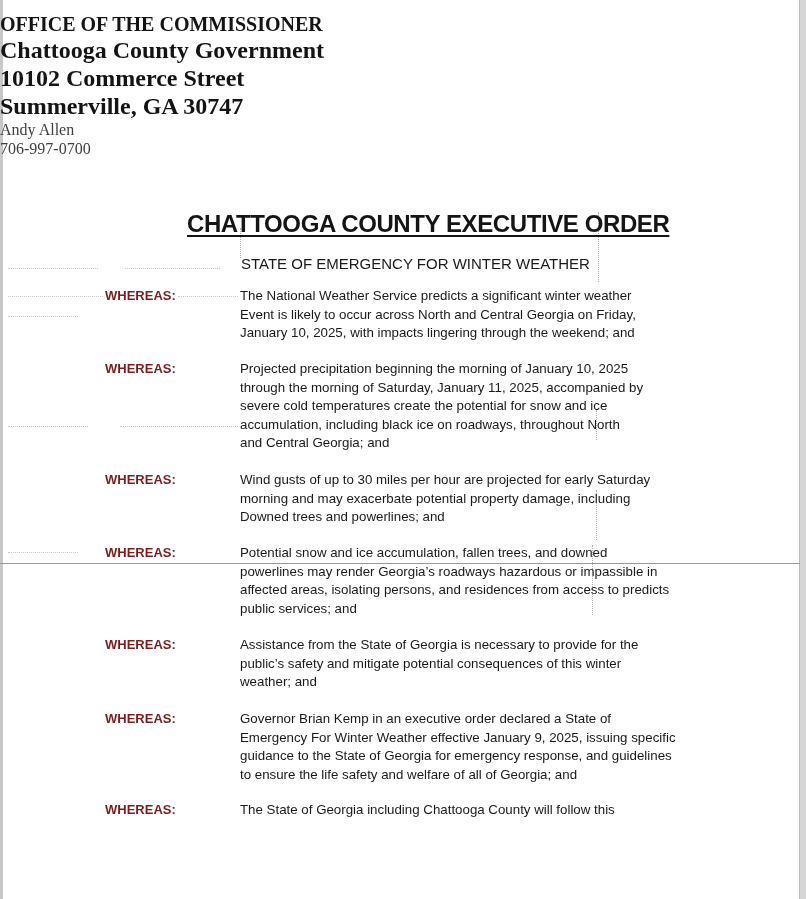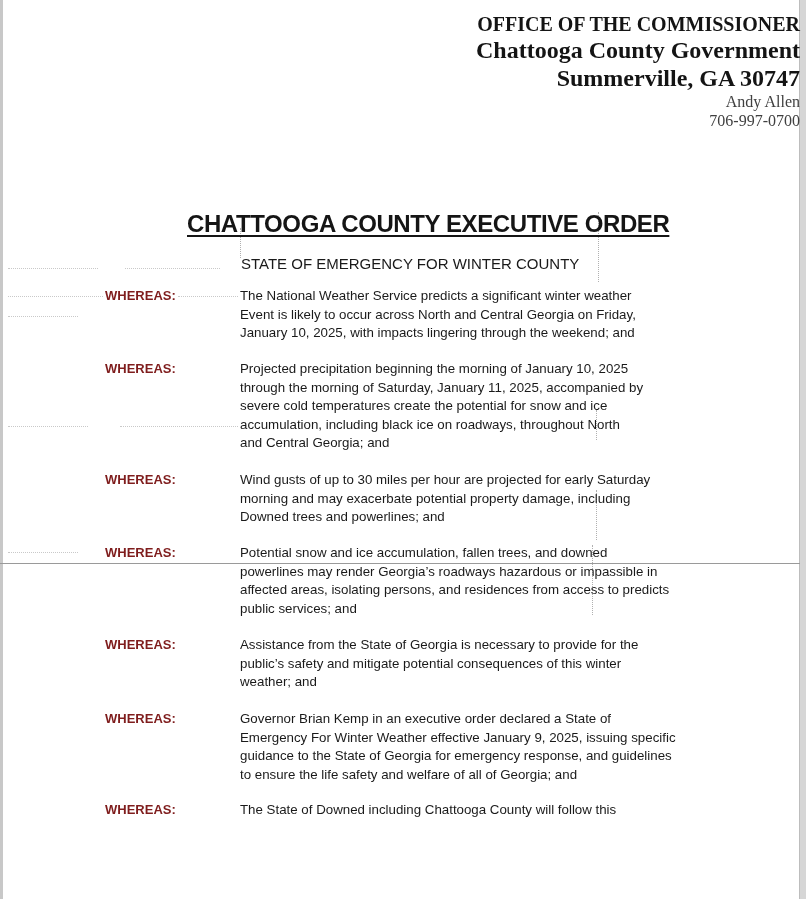--- a/index.html
+++ b/index.html
@@ -30,21 +30,21 @@
     .scan-line {
       position: absolute;
       left: 0; top: 563px;
       width: 800px; height: 1px;
       background: #9a9a9a;
     }
     .letterhead {
       position: absolute;
       left: 0; top: 14px;
       width: 800px;
-      text-align: right;
+      text-align: left;
       font-family: "Liberation Serif", serif;
       line-height: 1;
     }
     .lh-bold {
       font-weight: bold;
       font-size: 24px;
       display: block;
       margin-bottom: 4px;
       color: #141414;
     }
@@ -123,27 +123,28 @@
 <div class="noise" style="left:8px;top:552px;width:70px;"></div>
 <div class="vmark" style="left:240px;top:228px;height:30px;"></div>
 <div class="vmark" style="left:598px;top:212px;height:70px;"></div>
 <div class="vmark" style="left:596px;top:410px;height:30px;"></div>
 <div class="vmark" style="left:596px;top:490px;height:50px;"></div>
 <div class="vmark" style="left:592px;top:545px;height:70px;"></div>
 
 <div class="letterhead">
   <span class="lh-bold lh-office">OFFICE OF THE COMMISSIONER</span>
   <span class="lh-bold">Chattooga County Government</span>
+  <span class="lh-bold">10102 Commerce Street</span>
   <span class="lh-bold">Summerville, GA 30747</span>
   <span class="lh-normal">Andy Allen</span>
   <span class="lh-normal">706-997-0700</span>
 </div>
 
 <div class="order-title">CHATTOOGA COUNTY EXECUTIVE ORDER</div>
-<div class="order-subtitle">STATE OF EMERGENCY FOR WINTER COUNTY</div>
+<div class="order-subtitle">STATE OF EMERGENCY FOR WINTER WEATHER</div>
 
 <div class="clause" style="top:287px;">
   <span class="clause-label">WHEREAS:</span>
   <div class="clause-text">The National Weather Service predicts a significant winter weather
 Event is likely to occur across North and Central Georgia on Friday,
 January 10, 2025, with impacts lingering through the weekend; and</div>
 </div>
 
 <div class="clause" style="top:360px;">
   <span class="clause-label">WHEREAS:</span>
@@ -179,14 +180,14 @@
 <div class="clause" style="top:710px;">
   <span class="clause-label">WHEREAS:</span>
   <div class="clause-text">Governor Brian Kemp in an executive order declared a State of
 Emergency For Winter Weather effective January 9, 2025, issuing specific
 guidance to the State of Georgia for emergency response, and guidelines
 to ensure the life safety and welfare of all of Georgia; and</div>
 </div>
 
 <div class="clause" style="top:801px;">
   <span class="clause-label">WHEREAS:</span>
-  <div class="clause-text">The State of Downed including Chattooga County will follow this</div>
+  <div class="clause-text">The State of Georgia including Chattooga County will follow this</div>
 </div>
 
 </body></html>

